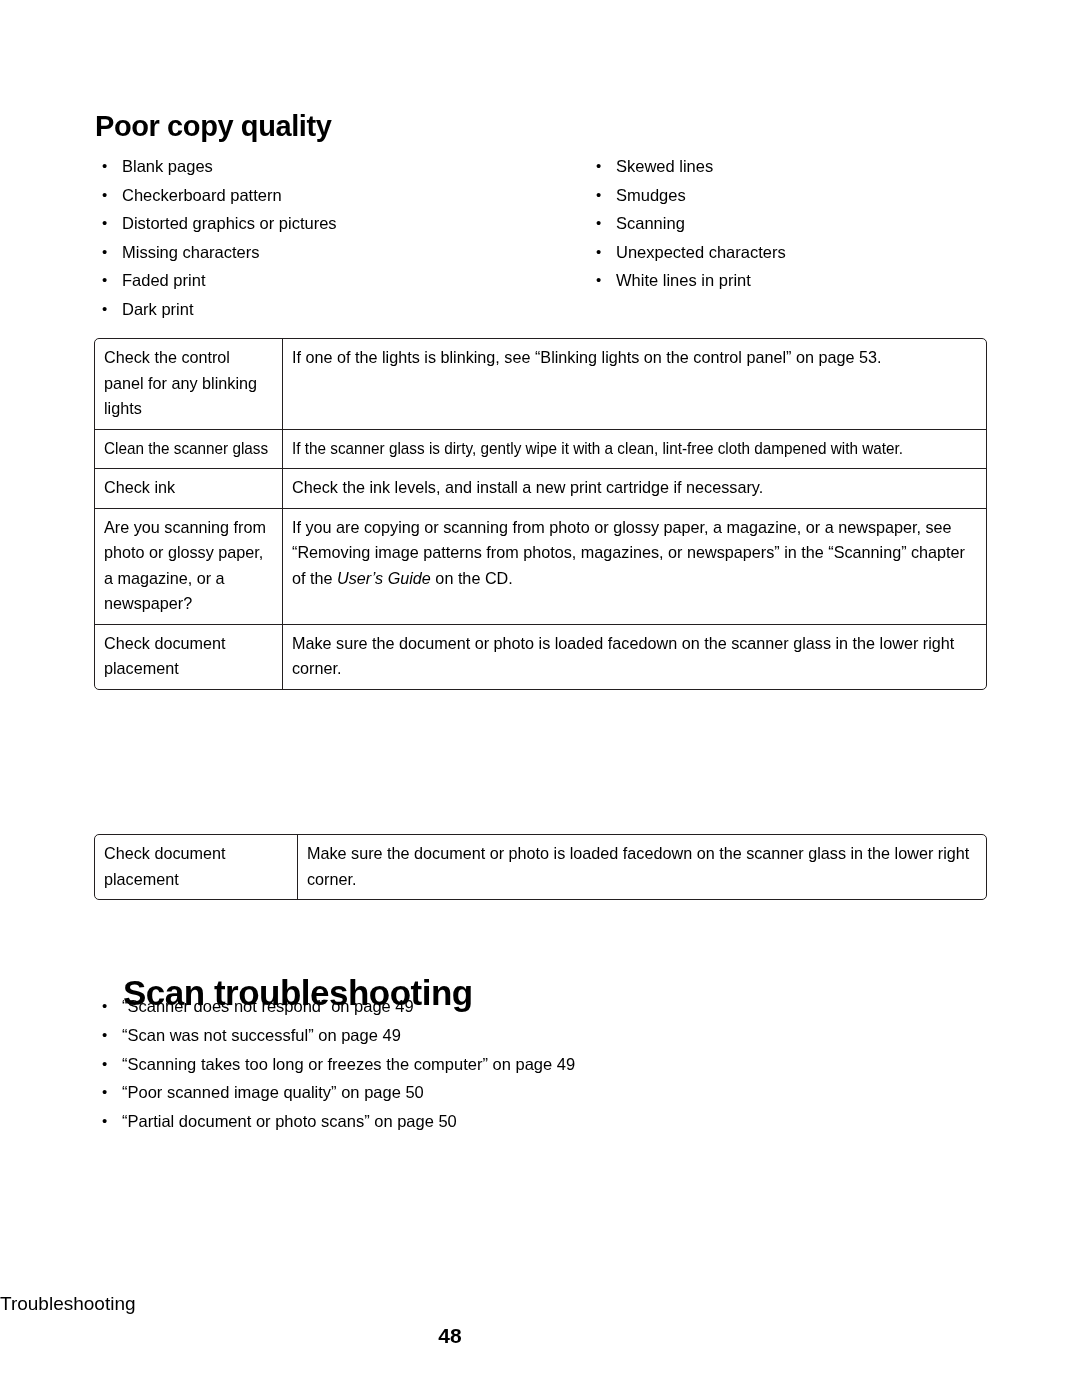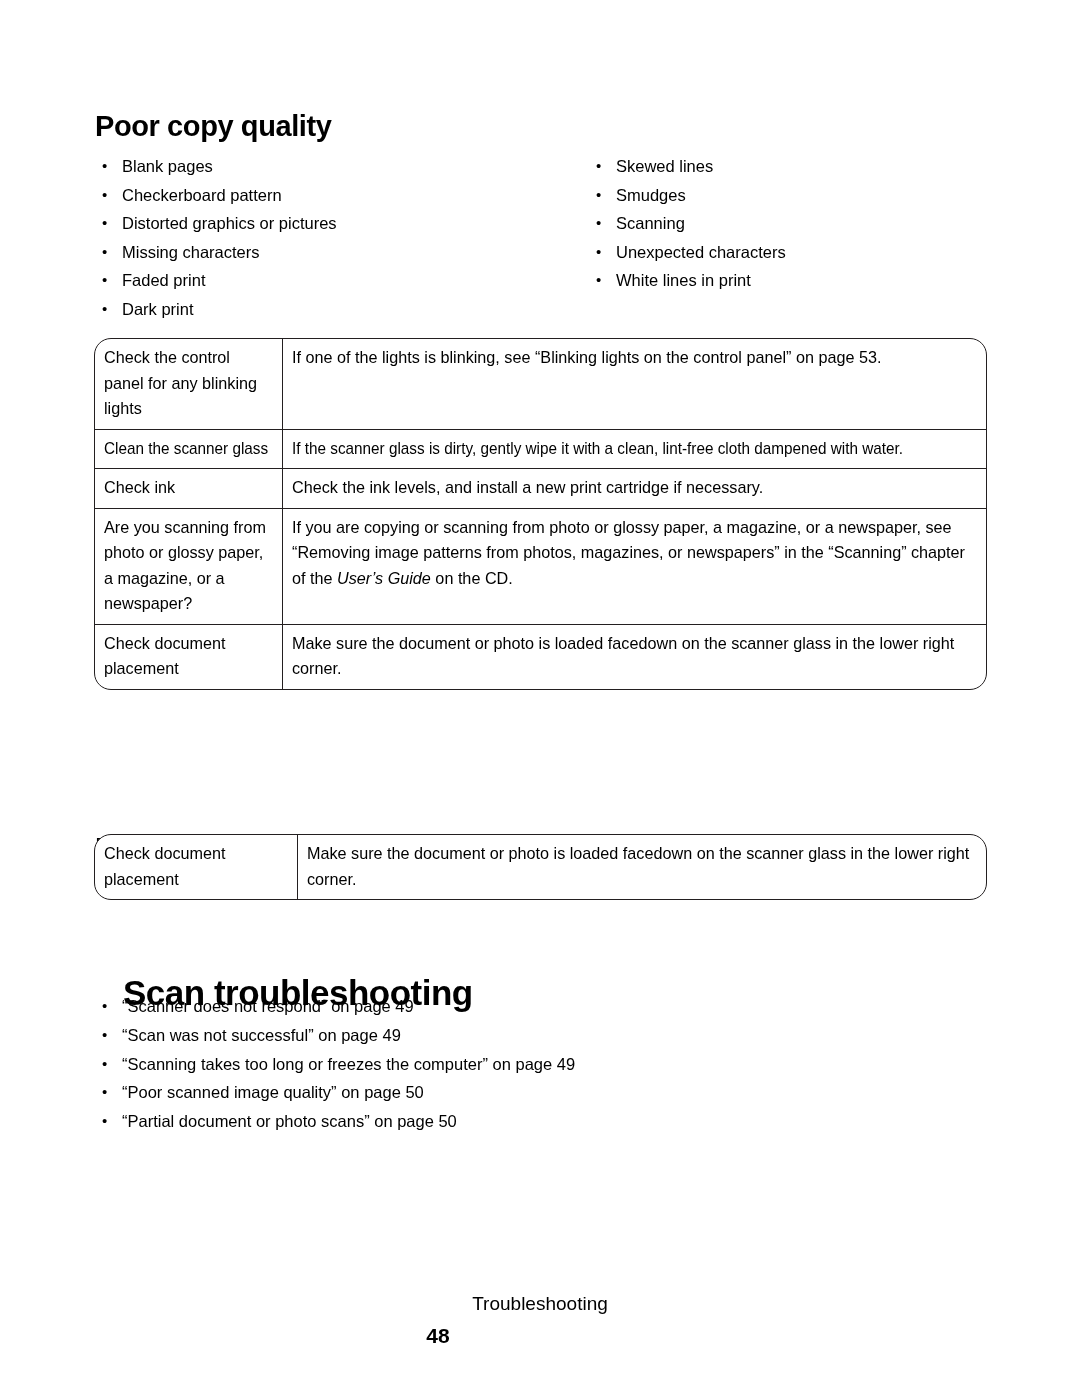--- a/index.html
+++ b/index.html
@@ -67,21 +67,21 @@
   }
   .bul-list.wide li { line-height: 28.8px; }
 
   
   .tbl {
     position: absolute;
     border-collapse: separate;
     border-spacing: 0;
     table-layout: fixed;
     border: 1.4px solid #231f20;
-    border-radius: 17px;
+    border-radius: 5px;
     overflow: hidden;
     background: #fff;
   }
   .tbl td {
     border-top: 1.3px solid #231f20;
     border-left: 1.3px solid #231f20;
     padding: 6px 9px 7px 9px;
     font-size: 16.2px;
     line-height: 25.5px;
     vertical-align: top;
@@ -97,28 +97,27 @@
     transform-origin: left center;
     white-space: nowrap;
   }
   .ital { font-style: italic; }
 
   
   .footer-label {
     position: absolute;
     width: 1080px;
     left: 0;
-    text-align: center;
     font-size: 19px;
     color: #000;
   }
   .footer-page {
     position: absolute;
     width: 876px;
-    left: 0;
+    left: 12px;
     text-align: center;
     font-size: 21px;
     font-weight: bold;
     color: #000;
   }
 </style>
 </head>
 <body>
 
 <div class="page">

